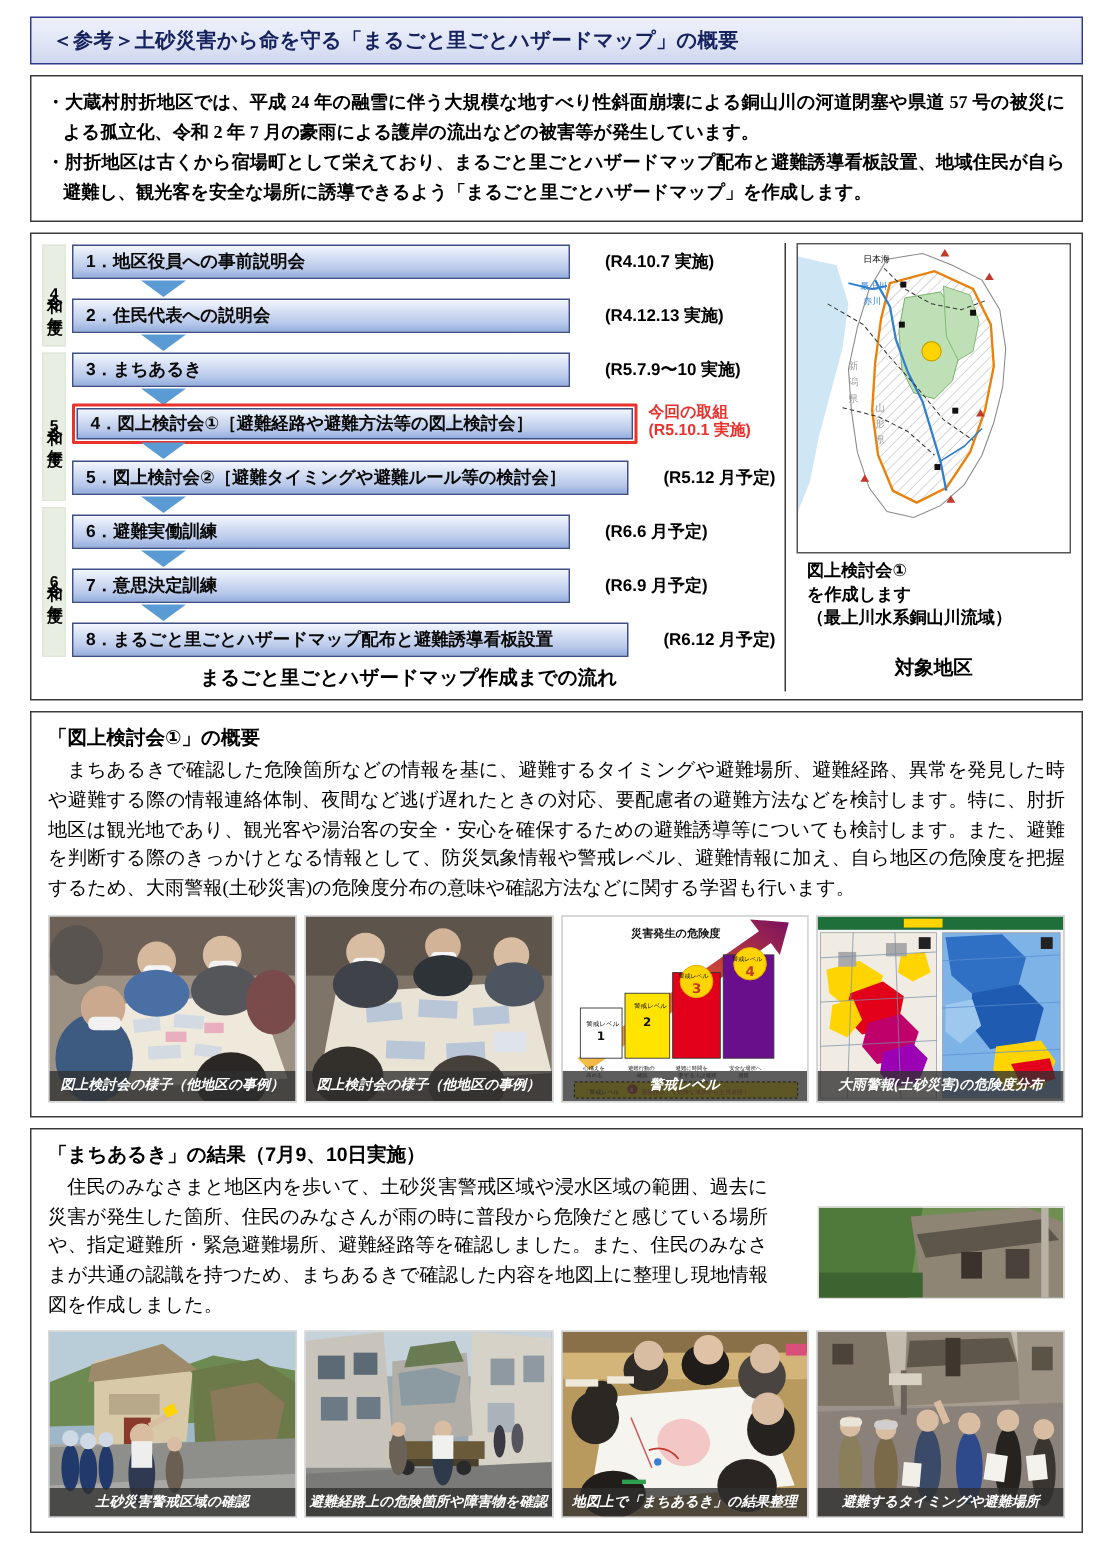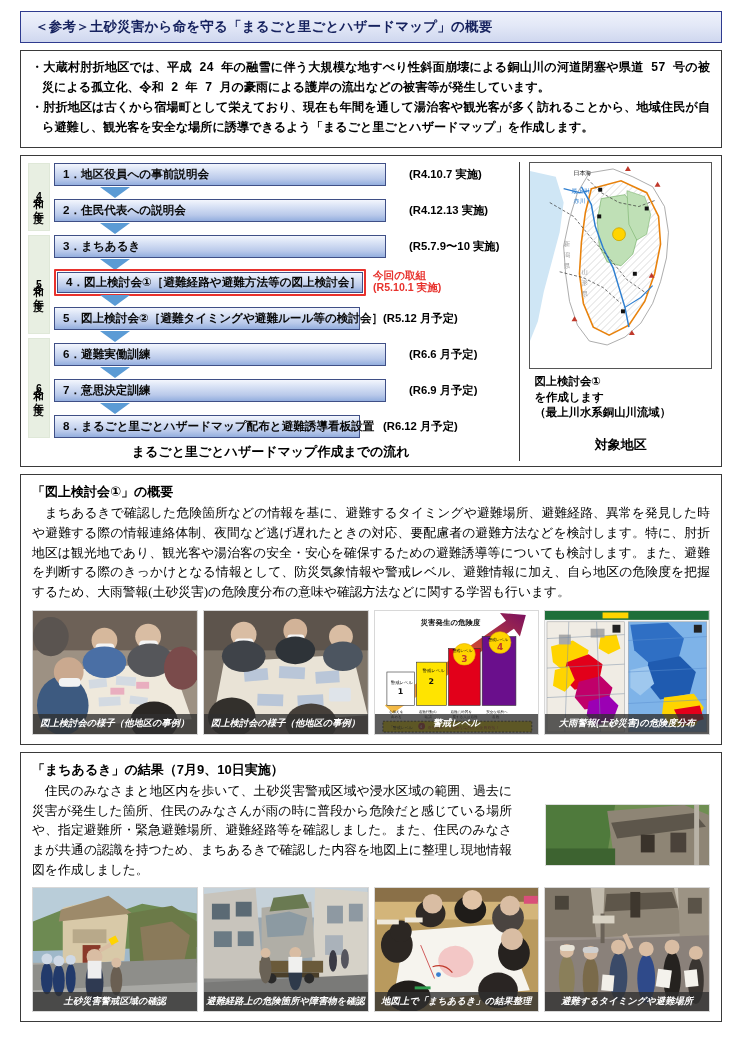--- a/index.html
+++ b/index.html
@@ -40,21 +40,21 @@
     letter-spacing: .2px;
   }
 
   
   .lead-box {
     border: 1.5px solid #3a3a3a;
     padding: 8px 11px 9px 10px;
     flex: none;
   }
   .lead-line {
-    font-family: Liberation Mono, monospace;
+    font-family: Liberation Serif, serif;
     font-size: 12.1px;
     line-height: 1.62;
     font-weight: bold;
     text-align: justify;
     text-justify: inter-ideograph;
     padding-left: 11px;
     text-indent: -11px;
   }
   .lead-line + .lead-line { margin-top: 1px; }
 
@@ -113,21 +113,21 @@
     display: flex;
     align-items: center;
     padding: 0 8px;
     font-family: "Liberation Sans", "DejaVu Sans", sans-serif;
     font-size: 11.6px;
     font-weight: bold;
     white-space: nowrap;
     color: #0a0a0a;
   }
   .step-box.w-normal { width: 332px; }
-  .step-box.w-wide   { width: 306px; }
+  .step-box.w-wide   { width: 371px; }
 
   .step-row.highlight .hl-wrap {
     border: 2px solid #e8322d;
     padding: 1px;
     display: inline-flex;
     border-radius: 1px;
   }
   .step-row.highlight .step-box { height: 21px; }
 
   .step-date {
@@ -271,21 +271,21 @@
 <body>
 
 <div class="page">
 
   <div class="title-banner">
     <span class="t">＜参考＞土砂災害から命を守る「まるごと里ごとハザードマップ」の概要</span>
   </div>
 
   <div class="lead-box">
     <div class="lead-line">・大蔵村肘折地区では、平成 24 年の融雪に伴う大規模な地すべり性斜面崩壊による銅山川の河道閉塞や県道 57 号の被災による孤立化、令和 2 年 7 月の豪雨による護岸の流出などの被害等が発生しています。</div>
-    <div class="lead-line">・肘折地区は古くから宿場町として栄えており、現在も年間を通して湯治客や観光客が多く訪れることから、地域住民が自ら避難し、観光客を安全な場所に誘導できるよう「まるごと里ごとハザードマップ」を作成します。</div>
+    <div class="lead-line">・肘折地区は古くから宿場町として栄えており、まるごと里ごとハザードマップ配布と避難誘導看板設置、地域住民が自ら避難し、観光客を安全な場所に誘導できるよう「まるごと里ごとハザードマップ」を作成します。</div>
   </div>
 
   <div class="sec-flow">
 
     <div class="flow-left">
       <div class="flow-body">
 
         <div class="year-col">
           <div class="year-cell y4">令和4年度</div>
           <div class="year-cell y5">令和5年度</div>

